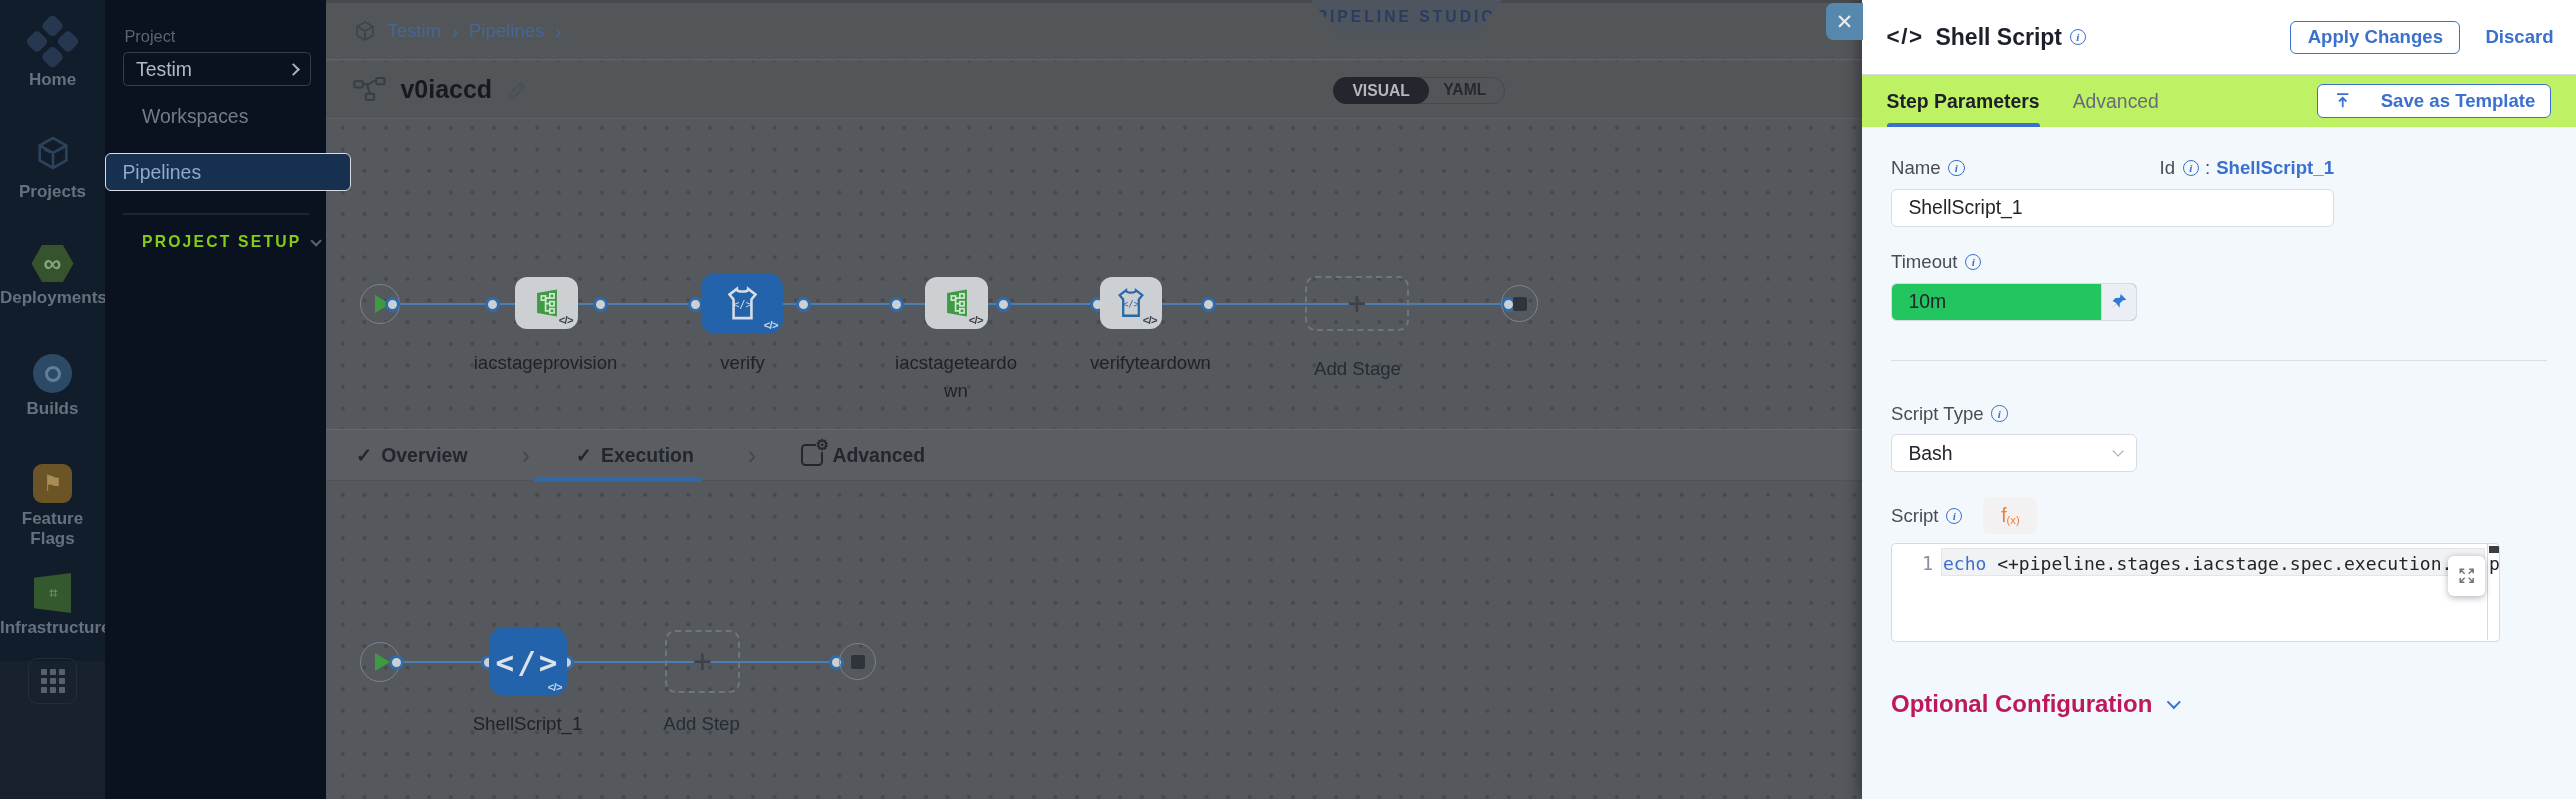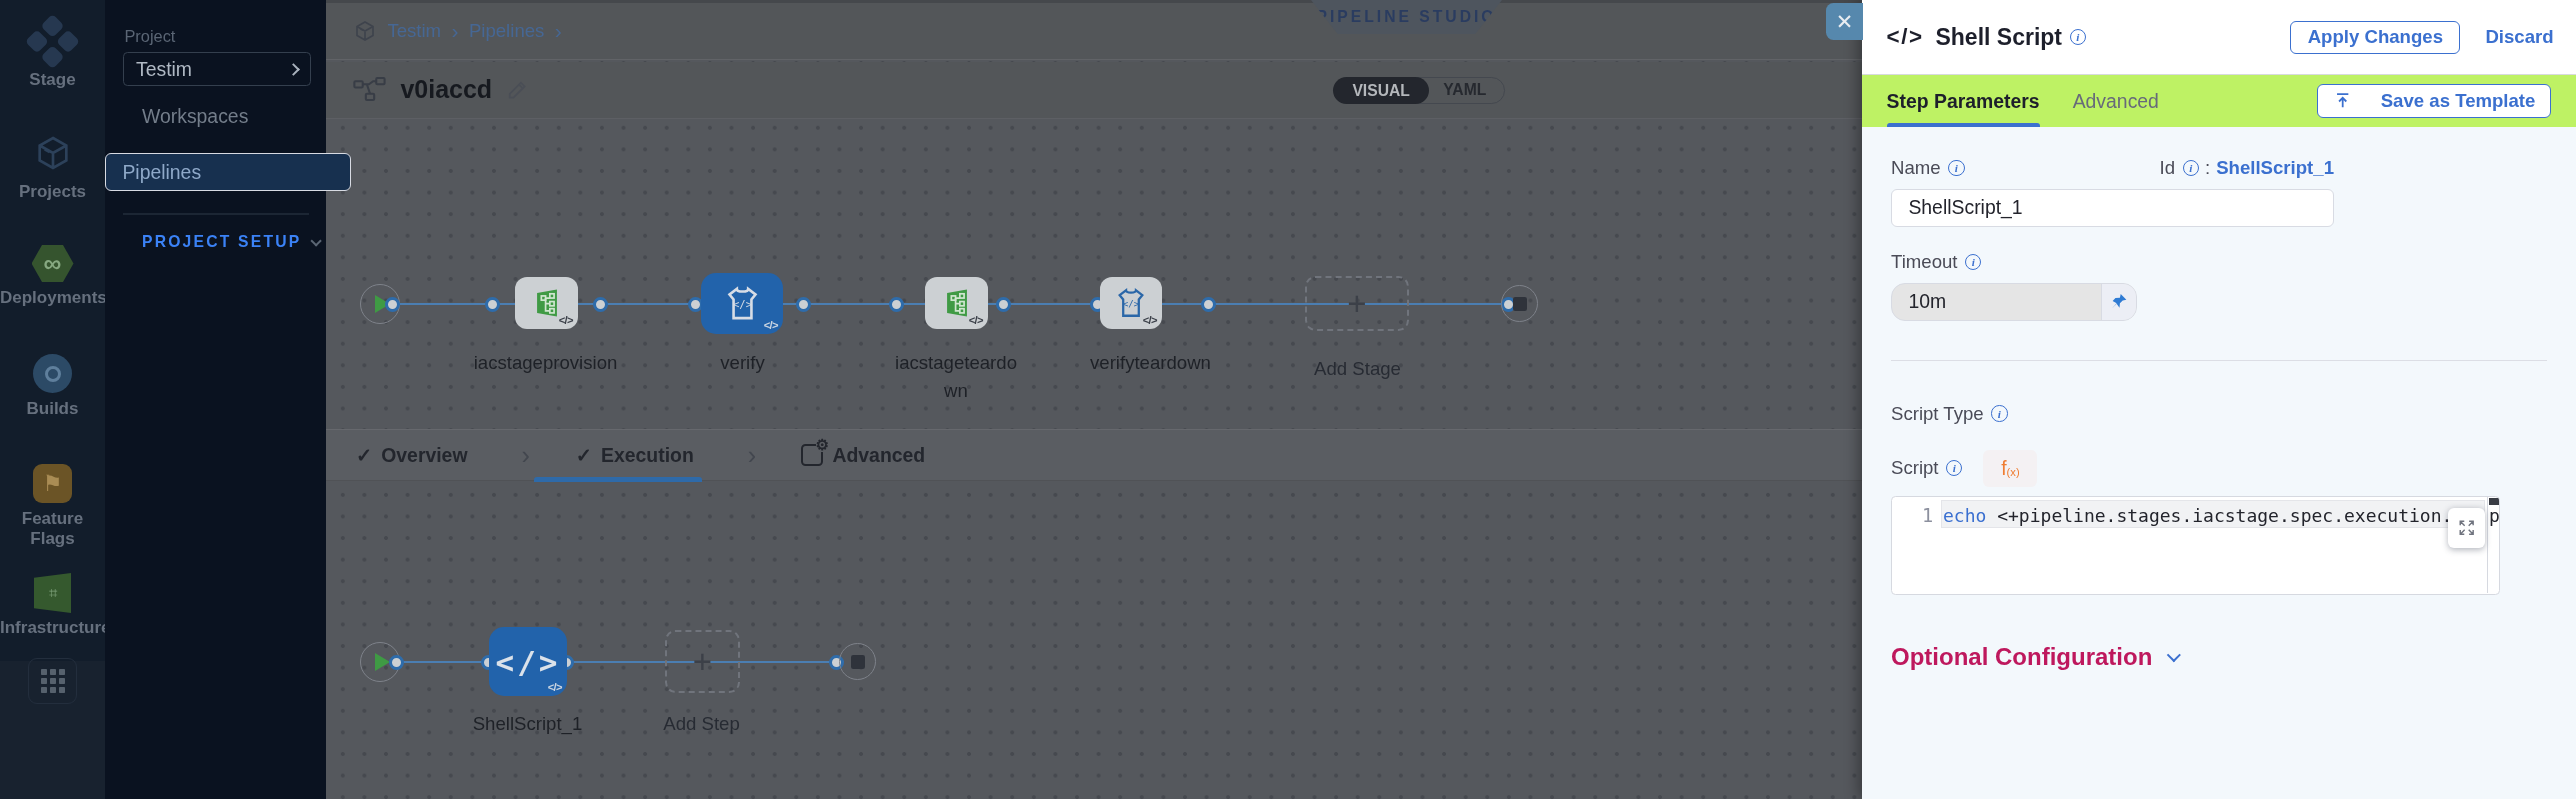--- a/index.html
+++ b/index.html
@@ -25,21 +25,21 @@
 
   
   .nav { position:absolute; left:105px; top:0; width:221px; height:799px; background:#0a1220; z-index:3; }
   .nav-project-label { position:absolute; left:19.4px; top:27px; font-size:16.4px; color:#5a6574; }
   .proj-select { position:absolute; left:18px; top:52px; width:188px; height:34px; border:1.5px solid #343f4e; border-radius:4.5px; display:flex; align-items:center; padding:0 12px; }
   .proj-select .val { font-size:19.4px; color:#b0b9c4; flex:1; text-align:left; }
   .proj-select .chev-r { width:9px; height:9px; border-right:2.2px solid #a9b2bd; border-bottom:2.2px solid #a9b2bd; transform:rotate(-45deg); }
   .nav-item { position:absolute; left:0; width:221px; height:36px; line-height:36px; padding-left:37px; font-size:19.4px; color:#737d8a; }
   .nav-item.sel { background:#17304f; color:#8fa9c9; }
   .nav-divider { position:absolute; left:18px; top:213px; width:186px; height:1.5px; background:#1c2634; }
-  .nav-setup { position:absolute; left:37px; top:233px; font-size:15.7px; font-weight:700; letter-spacing:2.2px; color:#3b82f6; }
+  .nav-setup { position:absolute; left:37px; top:233px; font-size:15.7px; font-weight:700; letter-spacing:2.2px; color:#84cc16; }
   .chev-d { display:inline-block; width:8.2px; height:8.2px; border-right:2.2px solid #5b6674; border-bottom:2.2px solid #5b6674; transform:rotate(45deg); margin-left:10.4px; margin-bottom:2.2px; }
 
   
   .canvas { position:absolute; left:326px; top:0; width:1536px; height:799px; background:#55585d;
     background-image:radial-gradient(circle, #46494f 1.8px, transparent 2.2px); background-size:21.6px 21.6px; background-position:6px 9px; }
   .crumb-row { position:absolute; left:0; top:0; width:1536px; height:60px; background:#535659; border-top:3px solid #45484c; border-bottom:1.5px solid #616367; display:flex; align-items:center; }
   .title-row { position:absolute; left:0; top:62px; width:1536px; height:57px; background:#535659; border-bottom:0.7px solid #5d5f64; }
   .crumb { display:flex; align-items:center; margin-left:27px; gap:10.4px; }
   .crumb-link { font-size:18.6px; color:#466794; }
   .crumb-sep { font-size:21px; color:#466794; }
@@ -92,21 +92,21 @@
   .ptab { font-size:19.4px; color:#676a7a; margin-left:33px; }
   .p-tabs .sp { flex:1; }
   .p-body { position:absolute; left:0; top:127px; width:786px; height:673px; padding:30px 28px 16px 29px; }
   .field-label { font-size:18.6px; color:#4a4b57; display:flex; align-items:center; }
   .label-row { display:flex; width:443px; align-items:center; }
   .label-row .sp { flex:1; }
   .id-val { color:#3b70cf; font-weight:600; font-size:18.6px; }
   .id-sep { color:#4a4b57; font-size:18.6px; margin:0 6px; }
   .tin { margin-top:9.7px; height:38px; background:#fff; border:1.5px solid #d8dbe3; border-radius:6px; font-size:19.4px; color:#23242c; display:flex; align-items:center; padding-left:16.4px; }
   .name-input { width:443px; }
-  .t-group { margin-top:9.7px; width:246px; height:38px; border:1.5px solid #d8dbe3; border-radius:14px; background:#e5e5e5; display:flex; overflow:hidden; }
+  .t-group { margin-top:9.7px; width:246px; height:38px; border:1.5px solid #d8dbe3; border-radius:6px; background:#22c55e; display:flex; overflow:hidden; }
   .t-group .tval { flex:1; font-size:19.4px; color:#23242c; display:flex; align-items:center; padding-left:16.4px; }
   .t-pin { width:35px; background:#eceef5; border-left:1.5px solid #d8dbe3; display:flex; align-items:center; justify-content:center; }
   .hdiv { margin-top:39px; width:656px; height:0.7px; background:#dcdee5; }
   .sel { margin-top:9.7px; width:246px; height:38px; background:#fff; border:1.5px solid #d8dbe3; border-radius:6px; display:flex; align-items:center; padding:0 13.4px 0 16.4px; }
   .sel .v { flex:1; font-size:19.4px; color:#23242c; }
   .sel .ch { width:8.2px; height:8.2px; border-right:1.9px solid #9aa0ad; border-bottom:1.9px solid #9aa0ad; transform:rotate(45deg); margin-top:-3.7px; }
   .script-row { margin-top:25px; display:flex; align-items:center; }
   .fx-badge { margin-left:21px; width:54px; height:37px; background:#f4f1f3; border-radius:6px; display:flex; align-items:center; justify-content:center; color:#ef7d32; font-size:19.4px; }
   .fx-badge small { font-size:11.2px; margin-top:7.5px; }
   .editor { position:relative; margin-top:9px; width:609px; height:99px; background:#fff; border:1.5px solid #d6d9e0; border-radius:4.5px; overflow:hidden; }
@@ -129,21 +129,21 @@
 
   <div class="rail">
     <div class="rail-bottom"></div>
     <div class="rail-item" style="top:22.4px;">
       <div class="logo-diamond">
           <span></span>
           <span></span>
           <span></span>
           <span></span>
         </div>
-      <div class="rail-label" style="margin-top:9px;">Stage</div>
+      <div class="rail-label" style="margin-top:9px;">Home</div>
     </div>
     <div class="rail-item" style="top:133px;">
       <svg width="40" height="40" viewBox="0 0 24 24">
           <path d="M12 3 L20 7.5 V16.5 L12 21 L4 16.5 V7.5 Z M4 7.5 L12 12 L20 7.5 M12 12 V21 M7 9.8 l3 1.6" fill="none" stroke="#2c415a" stroke-width="1.6"></path>
         </svg>
       <div class="rail-label" style="margin-top:6px;">Projects</div>
     </div>
     <div class="rail-item" style="top:245px;">
       <div class="hexagon">∞</div>
       <div class="rail-label" style="margin-top:6px;">Deployments</div>
@@ -387,20 +387,24 @@
             </svg>
         </div>
       </div>
 
       <div class="hdiv"></div>
 
       <div class="field-label" style="margin-top:42px;">
           <span>Script Type</span>
           <span class="info-i">i</span>
         </div>
+      <div class="sel">
+        <span class="v">Bash</span>
+        <span class="ch"></span>
+      </div>
 
       <div class="script-row">
         <span class="field-label">
             <span>Script</span>
             <span class="info-i">i</span>
           </span>
         <div class="fx-badge">
             <span>f</span>
             <small>(x)</small>
           </div>

